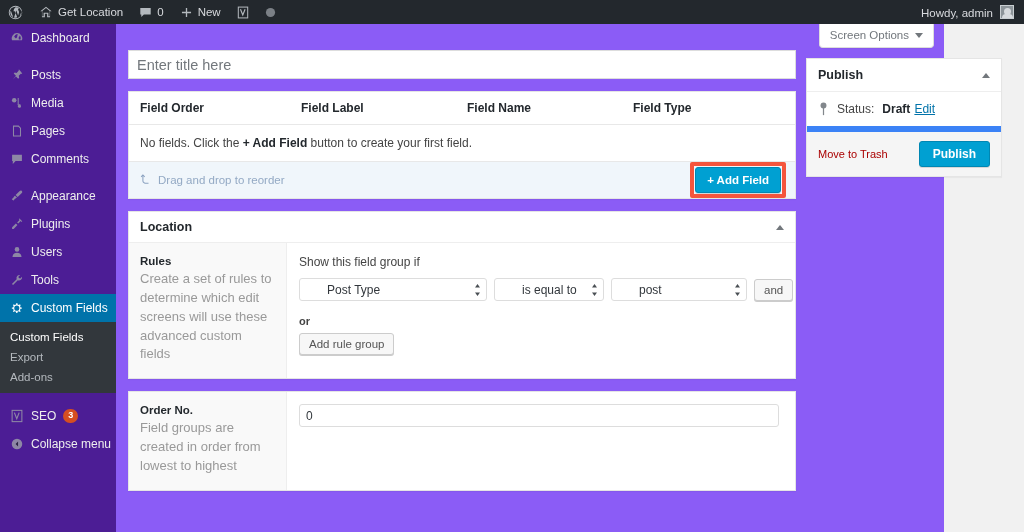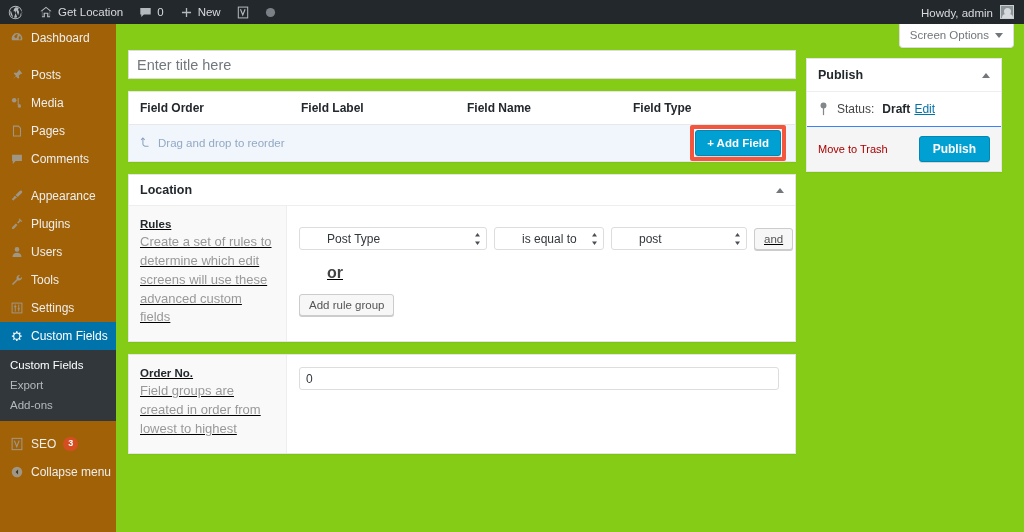--- a/index.html
+++ b/index.html
@@ -42,21 +42,21 @@
     content: ""; position: absolute; left: 1px; bottom: 0px;
     width: 11px; height: 4px; border-radius: 5px 5px 0 0; background: #d7dadd;
   }
   .wp-logo { width: 15px; height: 15px; }
   .icon-svg { display: block; }
 
   
   #adminmenu {
     position: absolute; top: 24px; left: 0;
     width: 116px; height: 508px;
-    background: #a16207;
+    background: #4c1d95;
     font-size: 12px;
   }
   .menu-item {
     position: relative;
     display: flex; align-items: center; gap: 7px;
     height: 28px; padding-left: 9px;
     color: #eee; font-size: 12px;
   }
   .menu-item .mlabel { line-height: 1; }
   .menu-sep { height: 9px; }
@@ -78,22 +78,22 @@
   .badge-count {
     background: #d54e21; color: #fff;
     border-radius: 9px; font-size: 9px; font-weight: bold;
     padding: 1px 5px; line-height: 1.3;
   }
   .menu-ico { width: 15px; display: flex; justify-content: center; opacity: .78; }
 
   
   #wpcontent {
     position: absolute; top: 24px; left: 116px;
-    width: 908px; height: 508px;
-    background: #84cc16;
+    width: 828px; height: 508px;
+    background: #8b5cf6;
   }
   #screen-opts-wrap { height: 26px; position: relative; }
   #screen-options-btn {
     position: absolute; right: 10px; top: 0;
     background: #fff; border: 1px solid #ddd; border-top: none;
     border-radius: 0 0 4px 4px;
     font-size: 11.5px; color: #72777c;
     padding: 5px 10px 6px 10px;
     display: flex; align-items: center; gap: 6px;
     box-shadow: 0 1px 1px rgba(0,0,0,.04);
@@ -175,21 +175,21 @@
   .btn-primary {
     background: #00a0d2; border: 1px solid #0087b3;
     color: #fff; font-size: 11.5px; font-weight: bold;
     padding: 5px 11px; border-radius: 3px;
     box-shadow: 0 1px 0 rgba(0,0,0,.12);
     font-family: "Liberation Sans", sans-serif;
     line-height: 1.3;
   }
 
   
-  .fld-row { display: flex; border-bottom: 1px solid #eee; text-decoration: underline; }
+  .fld-row { display: flex; border-bottom: 1px solid #eee; }
   .fld-row:last-child { border-bottom: none; }
   .fld-label {
     width: 158px; flex: none; padding: 12px 12px 14px 11px;
     background: #f9f9f9; border-right: 1px solid #eee;
   }
   .fld-label .lab {
     font-size: 11.5px; font-weight: bold; color: #23282d; display: block;
   }
   .fld-label .desc {
     font-size: 13px; color: #999; display: block;
@@ -214,31 +214,31 @@
     position: absolute; right: 6px; top: 50%;
     transform: translateY(-50%);
     width: 7px; height: 13px; pointer-events: none;
   }
   .btn-sec {
     background: #f7f7f7; border: 1px solid #ccc; border-radius: 3px;
     color: #555; font-size: 11.5px; padding: 4px 9px;
     font-family: "Liberation Sans", sans-serif;
     box-shadow: 0 1px 0 #ccc;
   }
-  .or-label { font-size: 16px; font-weight: bold; color: #444; margin-top: 14px; margin-left: 28px; }
-  #add-rule-group { margin-top: 12px; }
+  .or-label { font-size: 11px; font-weight: bold; color: #444; margin-top: 14px; }
+  #add-rule-group { margin-top: 6px; }
 
   .in-order { width: 480px; height: 23px; }
 
   
   #submitdiv .pb-header { padding: 9px 11px; }
   .misc-pub {
     padding: 10px 11px; font-size: 12px; color: #444;
     display: flex; align-items: center; gap: 8px;
-    border-bottom: 1px solid #3b82f6;
+    border-bottom: 6px solid #3b82f6;
   }
   .misc-pub b { color: #23282d; }
   .misc-pub a { color: #0073aa; }
   #major-actions {
     display: flex; align-items: center; justify-content: space-between;
     padding: 9px 11px; background: #f5f5f5;
   }
   .trash-link { color: #a00; font-size: 11px; text-decoration: none; }
   #publish-btn {
     background: #00a0d2; border: 1px solid #0087b3; color: #fff;
@@ -379,30 +379,20 @@
     </span>
     <span class="mlabel">Users</span>
   </div>
   <div class="menu-item">
     <span class="menu-ico">
       <svg class="icon-svg" width="14" height="14" viewBox="0 0 20 20" fill="#a0a5aa">
         <path d="M14.6 2.8a4.6 4.6 0 00-5.1 6.1L2.8 15.6l1.6 1.6 6.7-6.7a4.6 4.6 0 006.1-5.1l-2.5 2.5-2.1-.6-.6-2.1 2.6-2.4z"></path>
       </svg>
     </span>
     <span class="mlabel">Tools</span>
-  </div>
-  <div class="menu-item">
-    <span class="menu-ico">
-      <svg class="icon-svg" width="14" height="14" viewBox="0 0 20 20" fill="none" stroke="#a0a5aa" stroke-width="1.4">
-        <rect x="3" y="3" width="14" height="14"></rect>
-          <path d="M7.5 5v10M12.5 5v10"></path>
-          <path d="M6 8h3M11 11h3" stroke-width="1.6"></path>
-      </svg>
-    </span>
-    <span class="mlabel">Settings</span>
   </div>
 
   <div class="menu-item current">
     <span class="menu-ico" style="opacity:1">
       <svg class="icon-svg" width="15" height="15" viewBox="0 0 20 20" fill="#ffffff">
         <path d="M17.1 8.6h-1.7a5.5 5.5 0 00-.8-1.9l1.2-1.2-1.3-1.3-1.2 1.2a5.5 5.5 0 00-1.9-.8V2.9H9.5v1.7a5.5 5.5 0 00-1.9.8L6.4 4.2 5.1 5.5l1.2 1.2a5.5 5.5 0 00-.8 1.9H3.8v1.8h1.7c.15.68.43 1.32.8 1.9l-1.2 1.2 1.3 1.3 1.2-1.2c.58.37 1.22.65 1.9.8v1.7h1.8v-1.7a5.5 5.5 0 001.9-.8l1.2 1.2 1.3-1.3-1.2-1.2c.37-.58.65-1.22.8-1.9h1.7V8.6zM10.4 12.9a3.4 3.4 0 110-6.8 3.4 3.4 0 010 6.8z"></path>
       </svg>
     </span>
     <span class="mlabel">Custom Fields</span>
   </div>
@@ -457,20 +447,21 @@
         <table id="fields-table">
           <thead>
             <tr>
               <th class="th-pad" style="width:172px">Field Order</th>
               <th style="width:166px">Field Label</th>
               <th style="width:166px">Field Name</th>
               <th>Field Type</th>
             </tr>
           </thead>
         </table>
+        <div class="no-fields"><span>No fields. Click the </span><b>+ Add Field</b><span> button to create your first field.</span></div>
         <div class="fields-footer">
           <div class="drag-hint">
             <span>
               <svg class="icon-svg" width="14" height="14" viewBox="0 0 20 20" fill="none" stroke="#8ba2c0" stroke-width="1.5">
                 <path d="M7 3v8a3.5 3.5 0 003.5 3.5H15"></path>
                   <path d="M4.5 5.5L7 2.8l2.5 2.7"></path>
               </svg>
             </span>
             <span>Drag and drop to reorder</span>
           </div>
@@ -484,20 +475,21 @@
         <div class="pb-header">
           <span class="pb-title">Location</span>
           <span class="toggle-ind"></span>
         </div>
         <div class="fld-row">
           <div class="fld-label">
             <span class="lab">Rules</span>
             <span class="desc">Create a set of rules to determine which edit screens will use these advanced custom fields</span>
           </div>
           <div class="fld-input loc">
+            <div class="smalltext">Show this field group if</div>
             <div class="rule-line">
               <span class="sel-wrap">
                 <select class="wp-select" style="width:188px">
                   <option>Post Type</option>
                 </select>
                 <svg class="stepper" viewBox="0 0 7 13">
                   <path d="M3.5 0.5L6 4H1z" fill="#4a4f54"></path>
                     <path d="M3.5 12.5L6 9H1z" fill="#4a4f54"></path>
                 </svg>
               </span>

